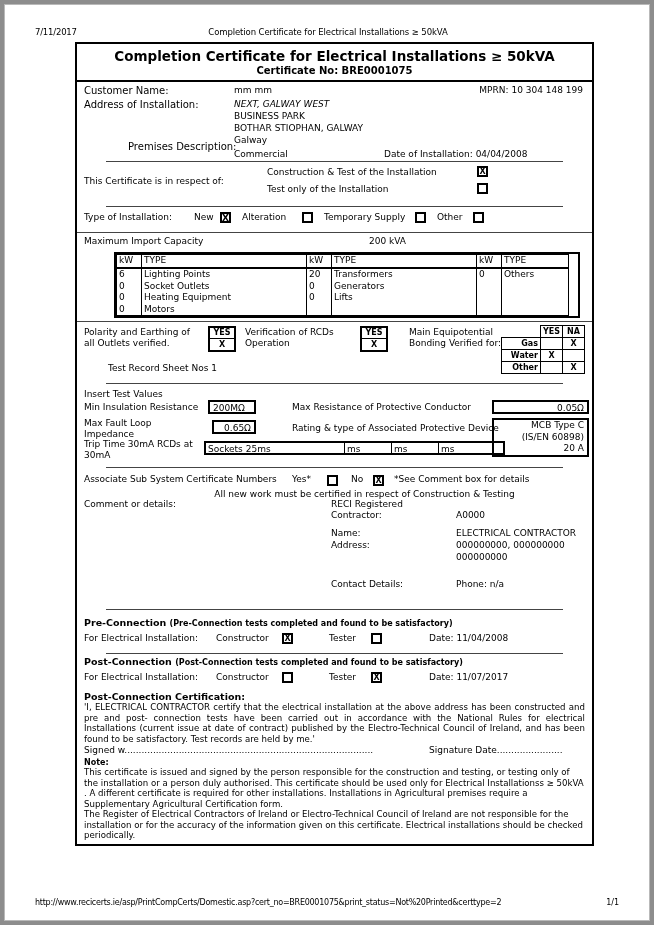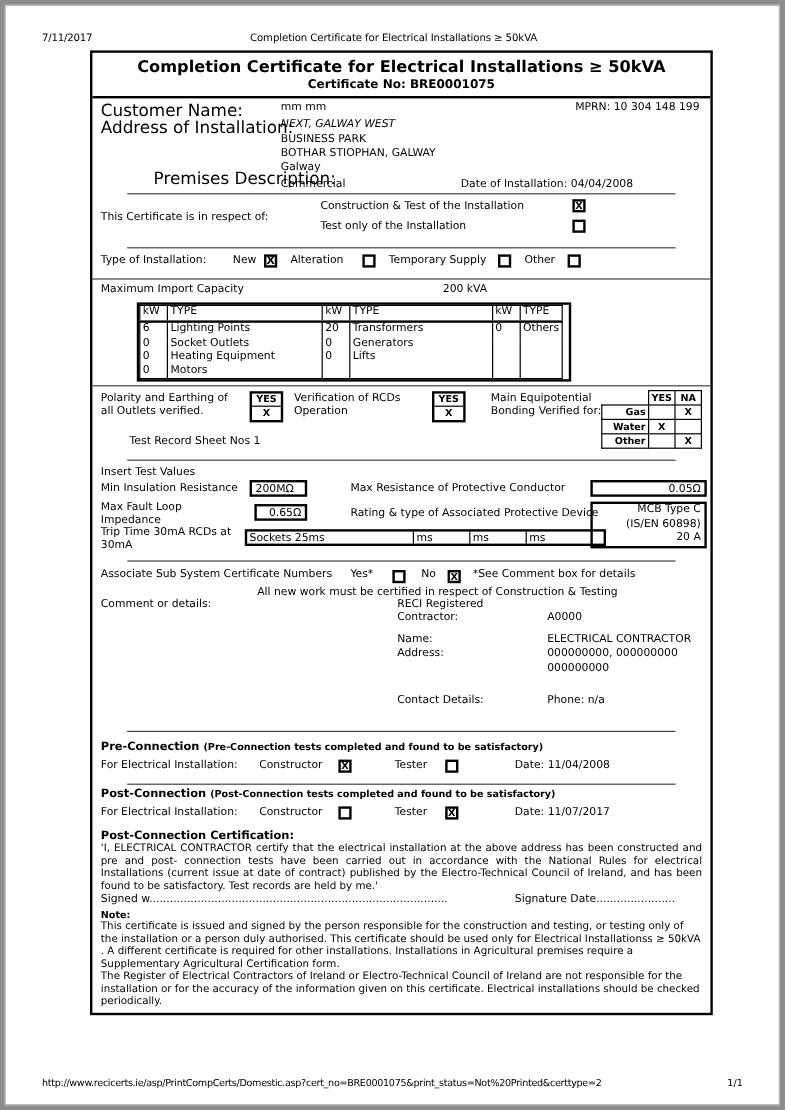--- a/index.html
+++ b/index.html
@@ -76,21 +76,21 @@
     margin: 2px 22px 2px 22px;
   }
   .fullline {
     height: 0;
     border-top: 1px solid #444;
     margin: 0;
   }
 
   
   .cust-grid { position: relative; height: 74px; }
-  .cust-grid .lab { position: absolute; left: 0; font-size: 14px; }
+  .cust-grid .lab { position: absolute; left: 0; font-size: 10px; }
   .cust-grid .val { position: absolute; left: 150px; font-size: 9px; }
   .cust-grid .mprn { position: absolute; right: 2px; top: 0; font-size: 9px; }
   .cust-grid .doi { position: absolute; left: 300px; font-size: 9px; }
 
   
   .cbx {
     display: inline-block;
     width: 11px;
     height: 11px;
     border: 2px solid #000;
@@ -111,21 +111,21 @@
   .respect .c2 { position: absolute; left: 393px; top: 19px; }
 
   .toi { position: relative; height: 20px; }
   .toi span { font-size: 9px; }
   .toi .p { position: absolute; top: 3px; }
 
   
   .mic { position: relative; height: 16px; }
   .mic .a { position: absolute; left: 0; top: 0; font-size: 9px; }
   .mic .b2 { position: absolute; left: 285px; top: 0; font-size: 9px; }
-  .kw-outer { border: 2px solid #000; margin-left: 30px; width: 362px; box-sizing: border-box; }
+  .kw-outer { border: 2px solid #000; margin-left: 30px; width: 466px; box-sizing: border-box; }
   table.kwt2 { border-collapse: collapse; width: 100%; font-size: 9px; }
   table.kwt2 td {
     border: 1px solid #000;
     padding: 0 2px 0 2px;
     vertical-align: top;
     line-height: 11.6px;
   }
   table.kwt2 tr.hd td { border-bottom: 2px solid #000; height: 12px; }
 
   

